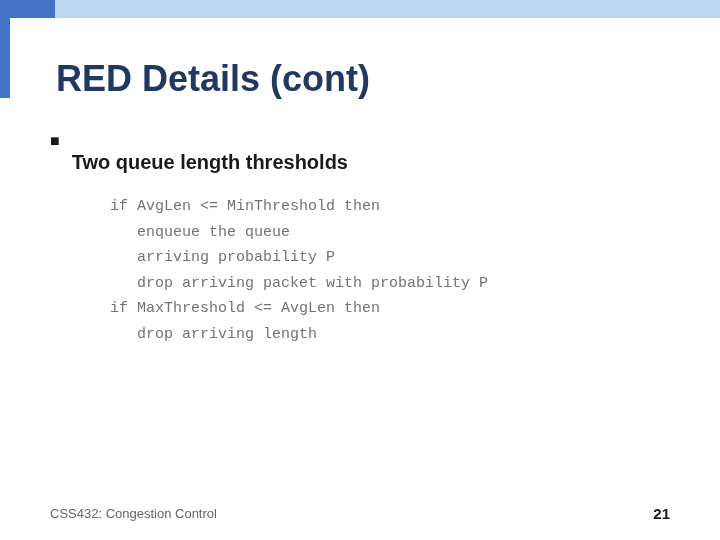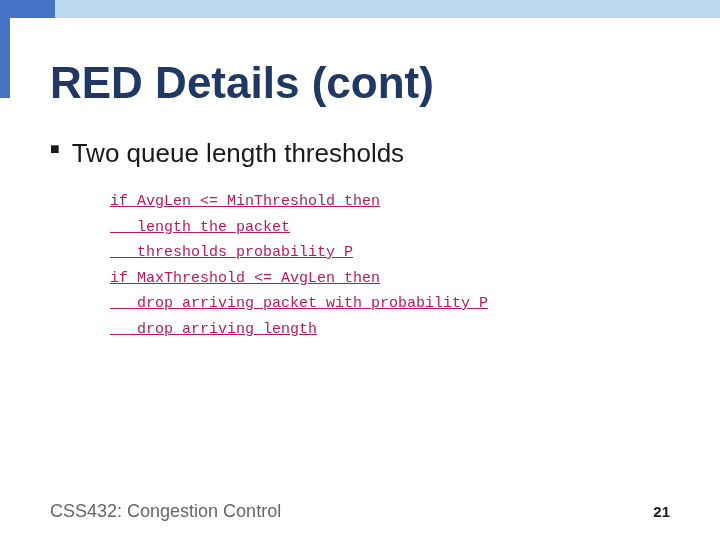--- a/index.html
+++ b/index.html
@@ -40,74 +40,75 @@
       height: 18px;
     }
 
     .top-bar-light {
       flex: 1;
       background: #BDD7EE;
       height: 18px;
     }
 
     .title {
-      font-size: 44px;
+      font-size: 36px;
       font-weight: bold;
       color: #1F3864;
       margin-top: 28px;
       margin-bottom: 30px;
+      margin-left: 6px;
     }
 
     .bullet-section {
       display: flex;
       align-items: flex-start;
       margin-bottom: 20px;
     }
 
     .bullet-dot {
       font-size: 16px;
       color: #1a1a1a;
       margin-right: 12px;
       margin-top: 2px;
       flex-shrink: 0;
     }
 
     .bullet-text {
-      font-size: 26px;
+      font-size: 20px;
       color: #1a1a1a;
-      font-weight: normal;
+      font-weight: bold;
+      margin-top: 21px;
     }
 
     .code-block {
       margin-left: 60px;
       margin-top: 18px;
       font-family: 'Courier New', Courier, monospace;
       font-size: 15px;
-      color: #be185d;
+      color: #737373;
       line-height: 1.7;
-      text-decoration: underline;
     }
 
     .code-line {
       white-space: pre;
     }
 
     .footer {
       position: absolute;
       bottom: 18px;
       left: 0;
       right: 0;
       display: flex;
       justify-content: space-between;
       align-items: center;
       padding: 0 50px;
     }
 
     .footer-text {
-      font-size: 18px;
+      font-size: 13px;
       color: #666666;
     }
 
     .footer-page {
       font-size: 15px;
       color: #1a1a1a;
       font-weight: bold;
     }
 
     .left-accent {
@@ -133,24 +134,24 @@
 
   <div class="title">RED Details (cont)</div>
 
   <div class="bullet-section">
     <span class="bullet-dot">■</span>
     <span class="bullet-text">Two queue length thresholds</span>
   </div>
 
   <div class="code-block">
     <div class="code-line">if AvgLen &lt;= MinThreshold then</div>
-    <div class="code-line">   length the packet</div>
-    <div class="code-line">   thresholds probability P</div>
+    <div class="code-line">   enqueue the queue</div>
+    <div class="code-line">   arriving probability P</div>
+    <div class="code-line">   drop arriving packet with probability P</div>
     <div class="code-line">if MaxThreshold &lt;= AvgLen then</div>
-    <div class="code-line">   drop arriving packet with probability P</div>
     <div class="code-line">   drop arriving length</div>
   </div>
 
   <div class="footer">
     <span class="footer-text">CSS432: Congestion Control</span>
     <span class="footer-page">21</span>
   </div>
 </div>
 
 </body></html>

